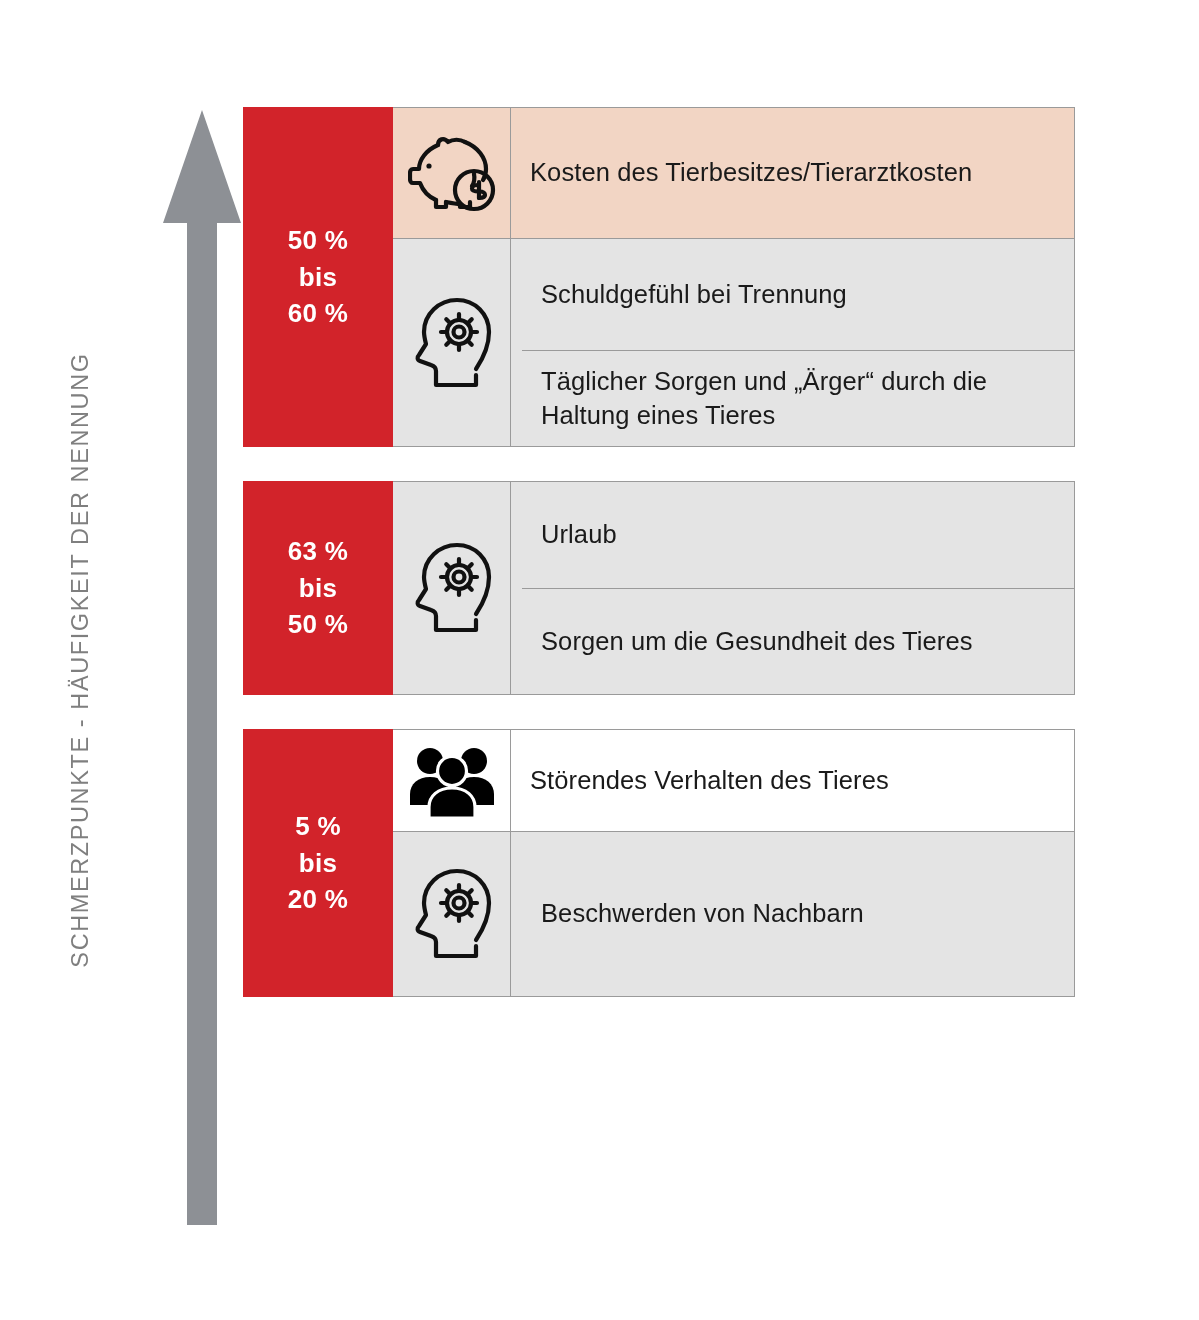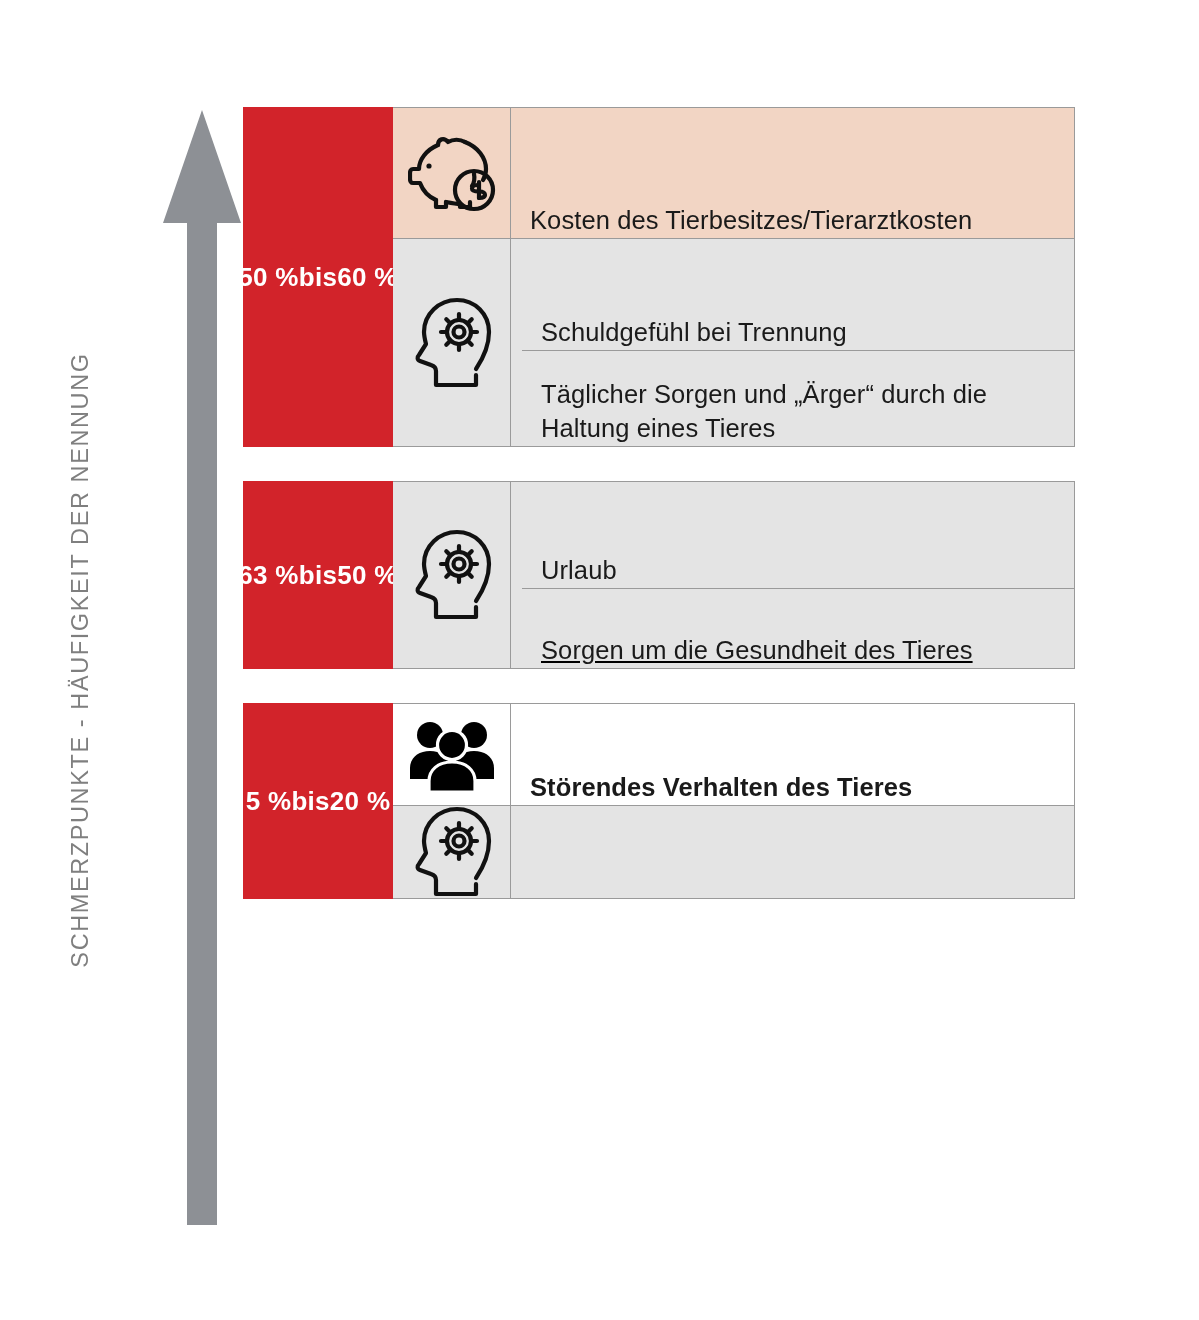--- a/index.html
+++ b/index.html
@@ -63,21 +63,21 @@
   .band-pct {
     width: 150px;
     flex: 0 0 150px;
     background: #d2232a;
     color: #ffffff;
     font-weight: bold;
     font-size: 26px;
     line-height: 1.42;
     text-align: center;
     display: flex;
-    flex-direction: row;
+    flex-direction: column;
     align-items: center;
     justify-content: center;
     box-sizing: border-box;
     letter-spacing: 0.3px;
   }
   .band-pct .pct-line { display: block; white-space: nowrap; }
 
   .band-body {
     flex: 1 1 auto;
     display: flex;
@@ -105,21 +105,21 @@
   }
 
   .group-rows {
     flex: 1 1 auto;
     display: flex;
     flex-direction: column;
   }
 
   .row {
     display: flex;
-    align-items: flex-end;
+    align-items: center;
     box-sizing: border-box;
     padding: 0 20px 0 19px;
   }
   .row + .row { border-top: 1px solid #9a9a9a; }
 
   .row-text {
     font-size: 25.5px;
     line-height: 1.33;
     color: #1a1a1a;
     letter-spacing: 0.1px;
@@ -220,21 +220,21 @@
         <circle cx="50" cy="35" r="5.5"></circle>
         <path d="M50 17 L50 23 M50 47 L50 53 M32 35 L38 35 M62 35 L68 35 M37.3 22.3 L41.5 26.5 M58.5 43.5 L62.7 47.7 M62.7 22.3 L58.5 26.5 M41.5 43.5 L37.3 47.7"></path>
       </g>
     </svg>
   </span>
           </div>
           <div class="group-rows">
             <div class="row fill-grey" style="height: 106px;">
               <span class="row-text">Urlaub</span>
             </div>
-            <div class="row fill-grey" style="height: 80px; text-decoration: underline;">
+            <div class="row fill-grey" style="height: 106px;">
               <span class="row-text">Sorgen um die Gesundheit des Tieres</span>
             </div>
           </div>
         </div>
       </div>
     </div>
     <div class="band">
       <div class="band-pct">
         <span class="pct-line">5 %</span>
         <span class="pct-line">bis</span>
@@ -250,34 +250,39 @@
         <path d="M22 33 C10 33 2 40 2 50 L2 61 L42 61 L42 50 C42 40 34 33 22 33 Z"></path>
         <circle cx="66" cy="17" r="13"></circle>
         <path d="M66 33 C54 33 46 40 46 50 L46 61 L86 61 L86 50 C86 40 78 33 66 33 Z"></path>
         <circle cx="44" cy="27" r="14.5" fill="#000000" stroke="#ffffff" stroke-width="3.2"></circle>
         <path d="M44 44 C30 44 21 52 21 63 L21 74 L67 74 L67 63 C67 52 58 44 44 44 Z" stroke="#ffffff" stroke-width="3.2"></path>
       </g>
     </svg>
   </span>
           </div>
           <div class="group-rows">
-            <div class="row fill-white" style="height: 101px; font-weight: bold;">
+            <div class="row fill-white" style="height: 101px;">
               <span class="row-text">Störendes Verhalten des Tieres</span>
             </div>
           </div>
         </div>
         <div class="group fill-grey">
           <div class="group-icon fill-grey">
             <span class="ico">
     <svg width="86" height="92" viewBox="0 0 86 92">
       <g fill="none" stroke="#111111" stroke-width="4.2" stroke-linecap="round" stroke-linejoin="round">
         <path d="M67 78 L67 88 L27 88 L27 74 C27 71 25 69 22 68 L11 64 C8 63 8 60 10 58 L17 47 C16 43 15 39 15 35 C15 17 30 3 48 3 C66 3 80 17 80 35 C80 50 73 63 67 72"></path>
         <circle cx="50" cy="35" r="12"></circle>
         <circle cx="50" cy="35" r="5.5"></circle>
         <path d="M50 17 L50 23 M50 47 L50 53 M32 35 L38 35 M62 35 L68 35 M37.3 22.3 L41.5 26.5 M58.5 43.5 L62.7 47.7 M62.7 22.3 L58.5 26.5 M41.5 43.5 L37.3 47.7"></path>
       </g>
     </svg>
   </span>
           </div>
+          <div class="group-rows">
+            <div class="row fill-grey" style="height: 164px;">
+              <span class="row-text">Beschwerden von Nachbarn</span>
+            </div>
+          </div>
         </div>
       </div>
     </div>
   </div>
 
 </body></html>

